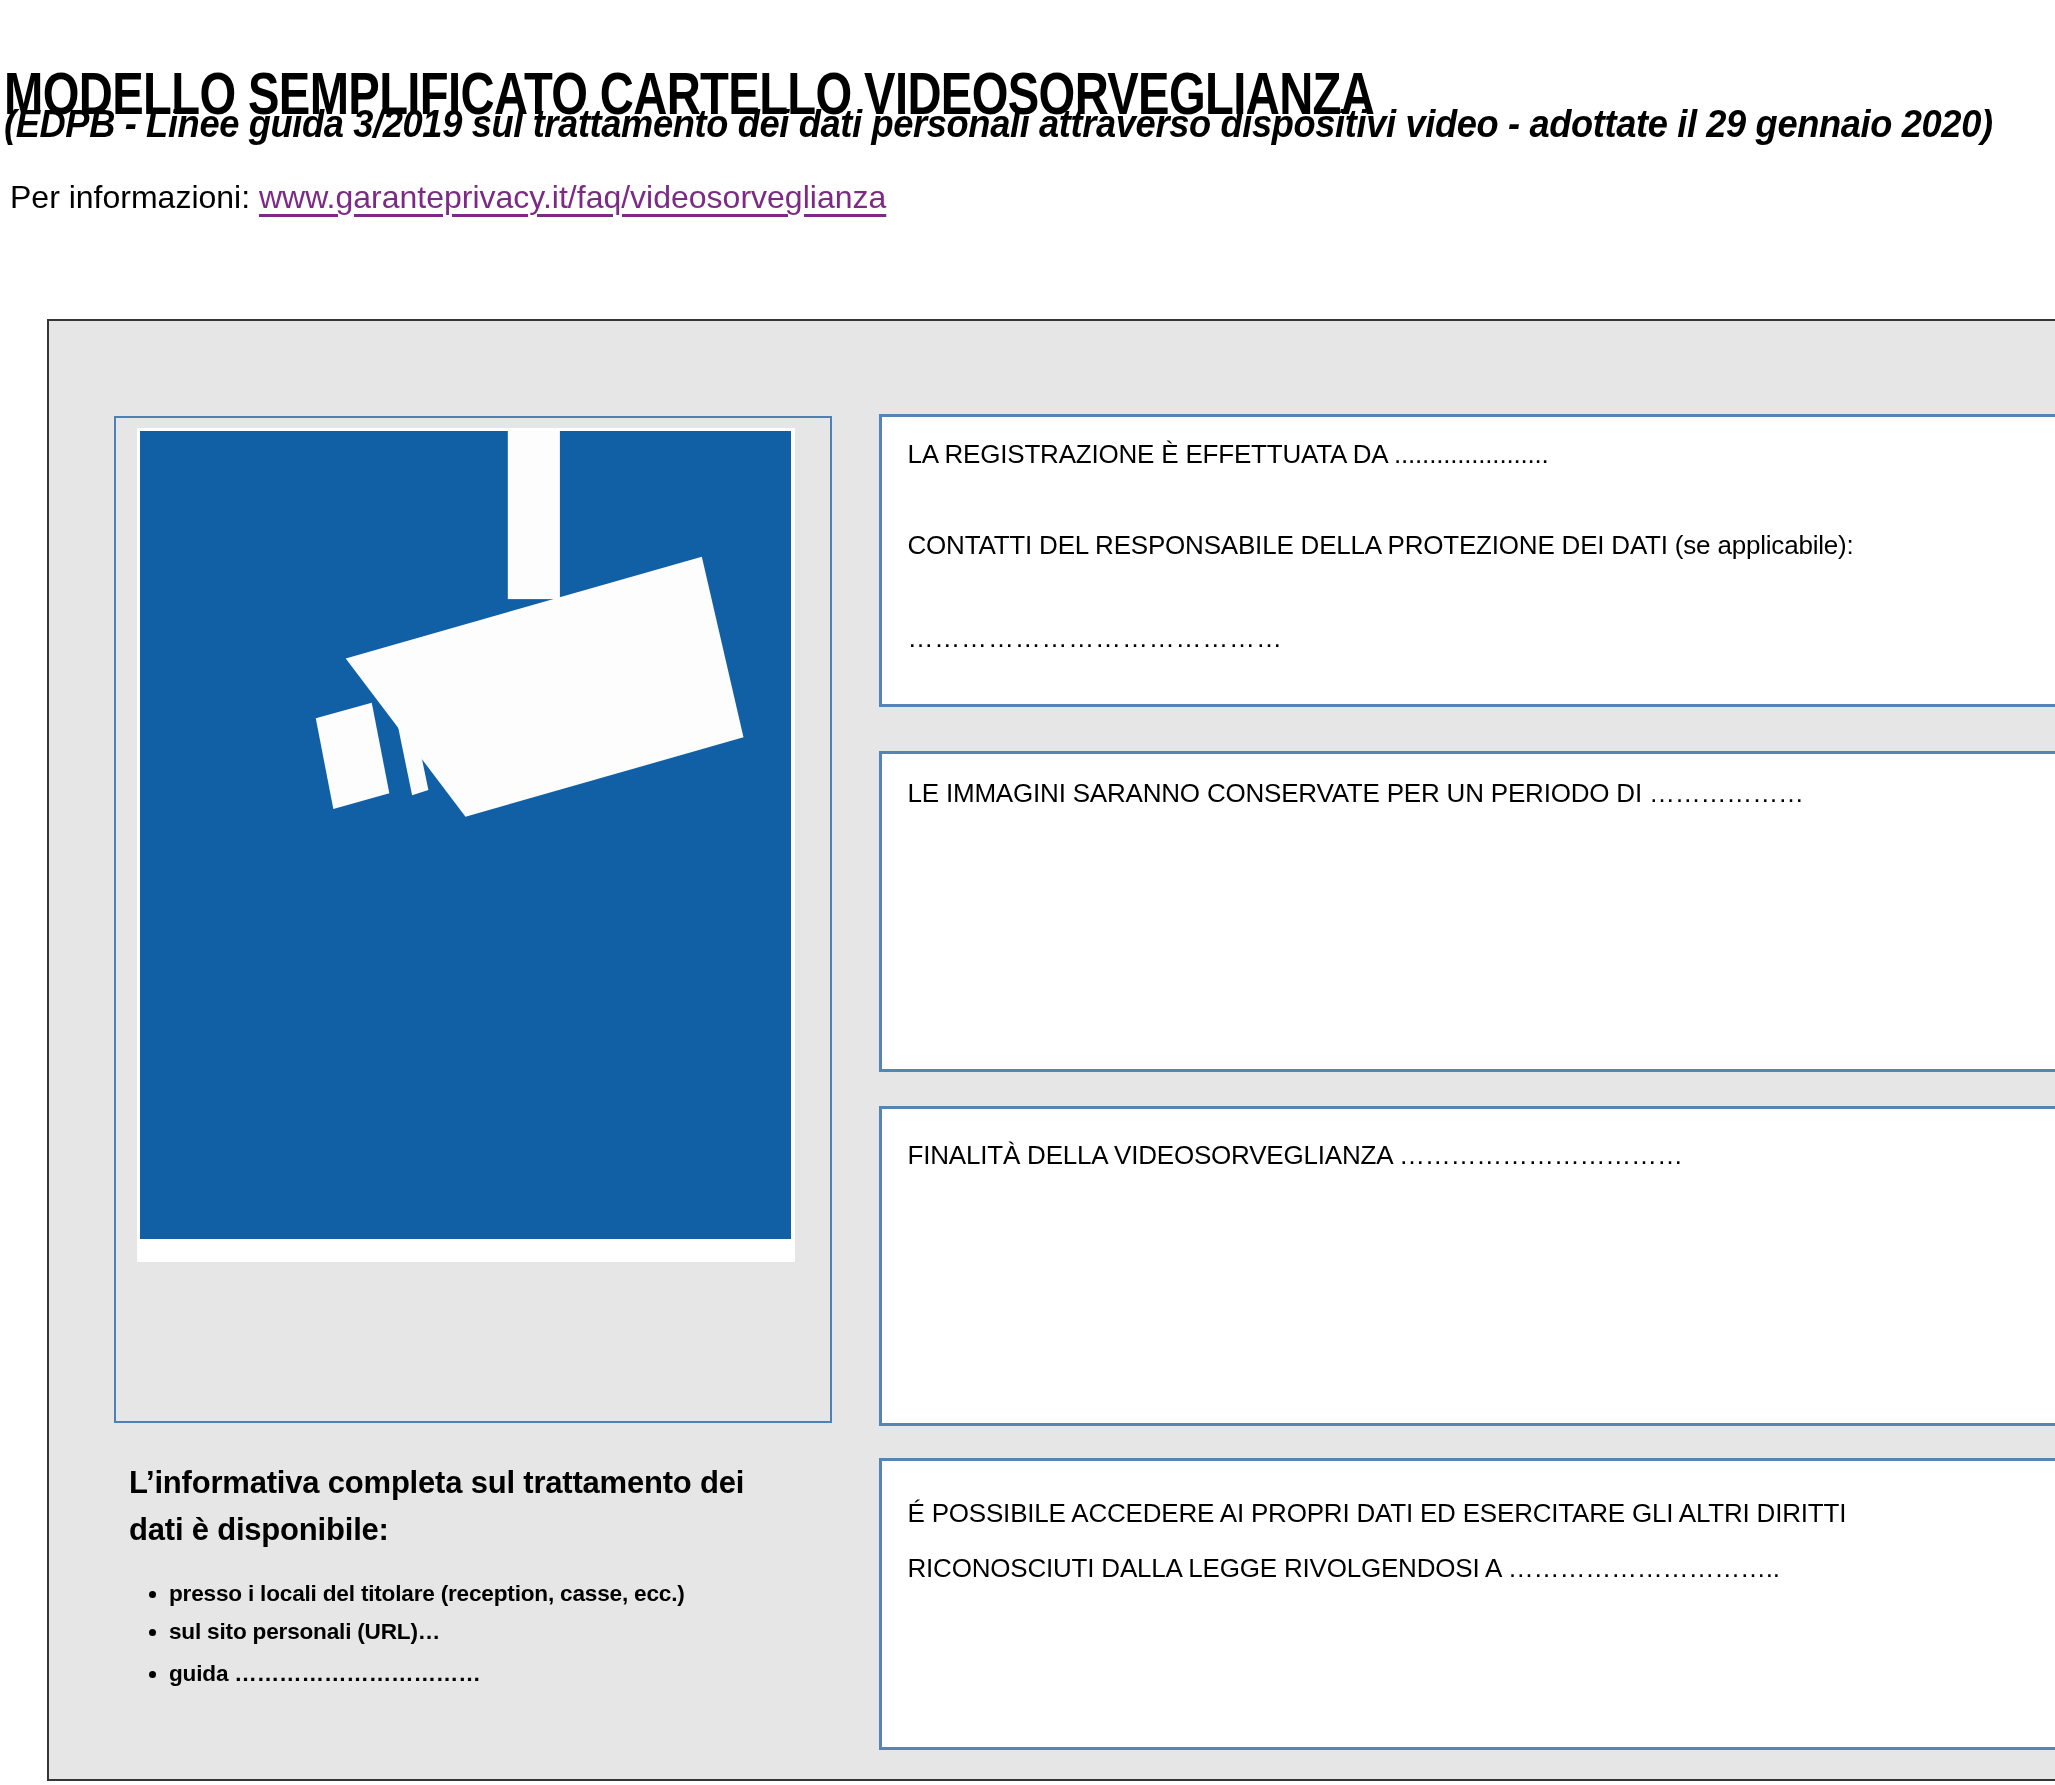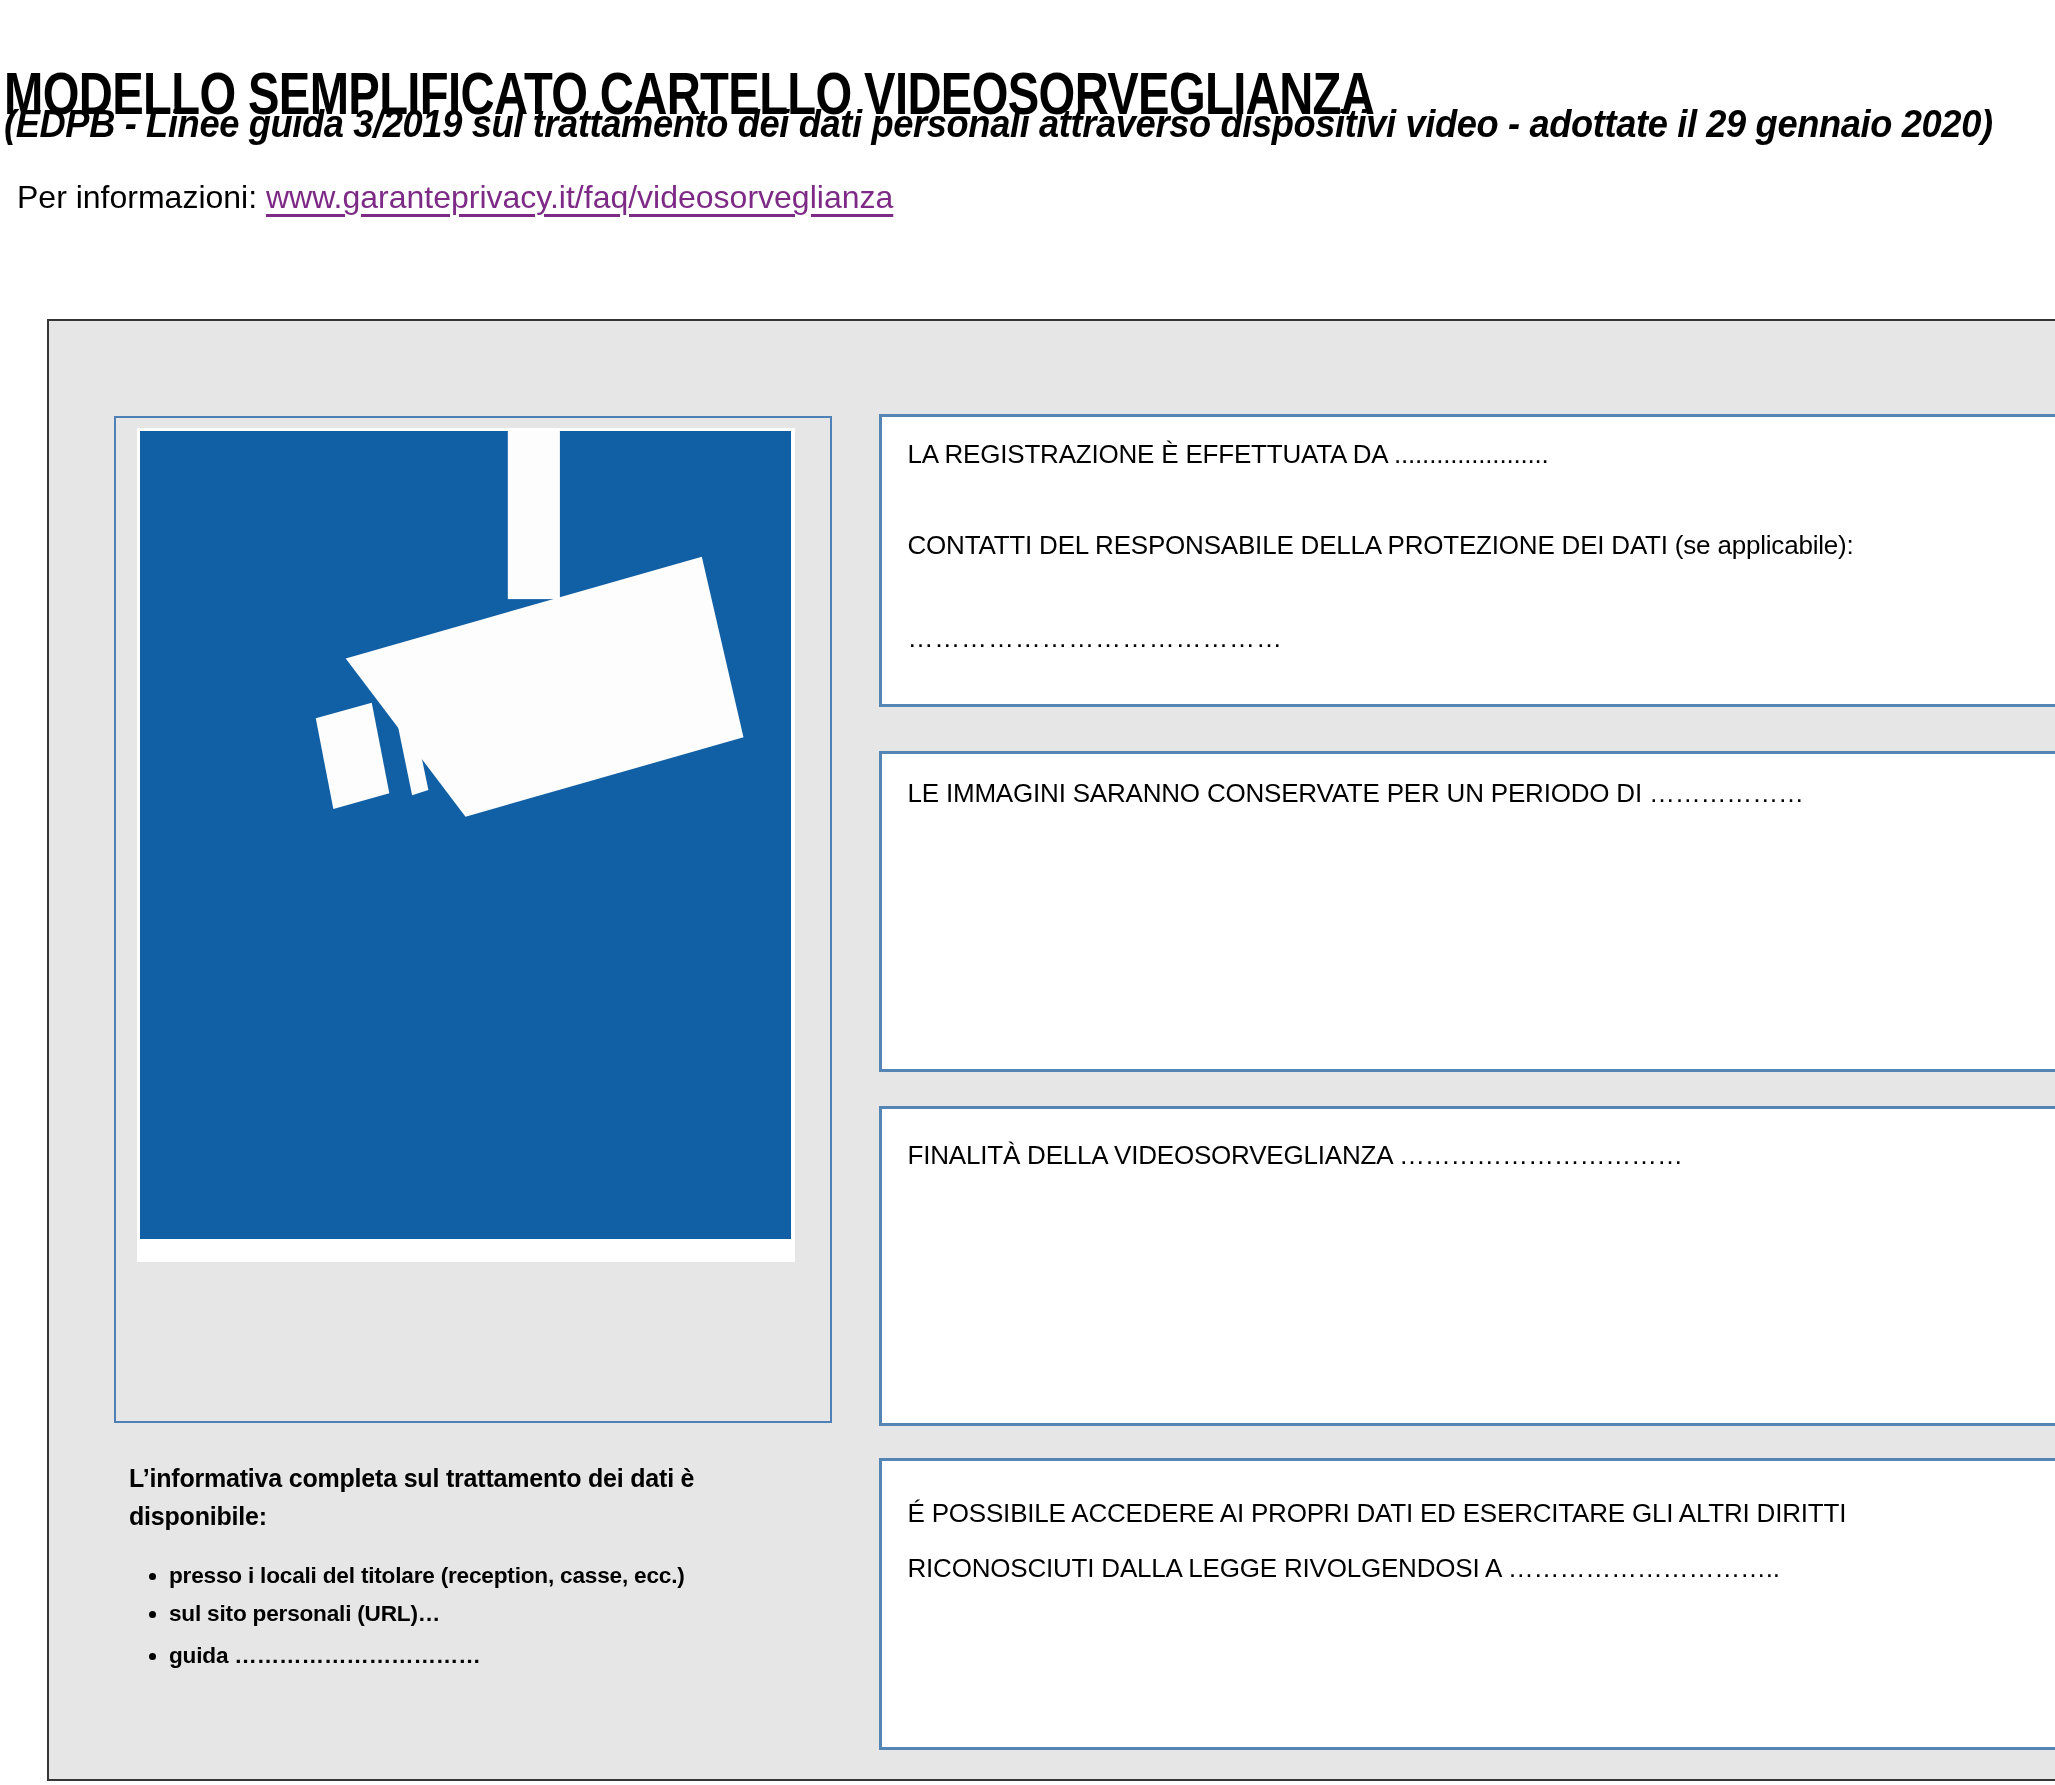--- a/index.html
+++ b/index.html
@@ -19,21 +19,21 @@
     white-space: nowrap;
     transform: scaleX(0.80); transform-origin: left top;
   }
   .subtitle {
     position: absolute; left: 4.1px; top: 102px;
     font-size: 39px; font-style: italic; font-weight: 700; letter-spacing: -0.4px;
     white-space: nowrap;
     transform: scaleX(0.93); transform-origin: left top;
   }
   .infoline {
-    position: absolute; left: 17px; top: 179px;
+    position: absolute; left: 10px; top: 179px;
     font-size: 32px; white-space: nowrap;
   }
   .infoline .link {
     color: #7D2A86;
     text-decoration: underline;
     text-decoration-thickness: 2.9px;
     text-underline-offset: 6.2px;
     cursor: pointer;
   }
 
@@ -87,21 +87,21 @@
   #box-rights { top: 1137px; height: 292px; }
   #box-rights .l1 { margin-top: 36px; }
   #box-rights .l2 { margin-top: 22px; }
 
   
   .notice {
     position: absolute; left: 80px; top: 1139px;
     width: 666px;
     font-weight: 700; font-size: 22.6px; letter-spacing: -0.2px;
   }
-  .notice h3 { margin: 0; font-size: 25px; line-height: 1.5; font-weight: 700; }
+  .notice h3 { margin: 0; font-size: 31px; line-height: 1.5; font-weight: 700; }
   .notice ul { margin: 23px 0 0 0; padding-left: 40px; }
   .notice li { line-height: 1.55; white-space: nowrap; }
   .notice li + li { margin-top: 3.3px; }
   .notice li:last-child { margin-top: 6.6px; }
 </style>
 </head>
 <body>
 
 <h1 class="title">MODELLO SEMPLIFICATO CARTELLO VIDEOSORVEGLIANZA</h1>
 

